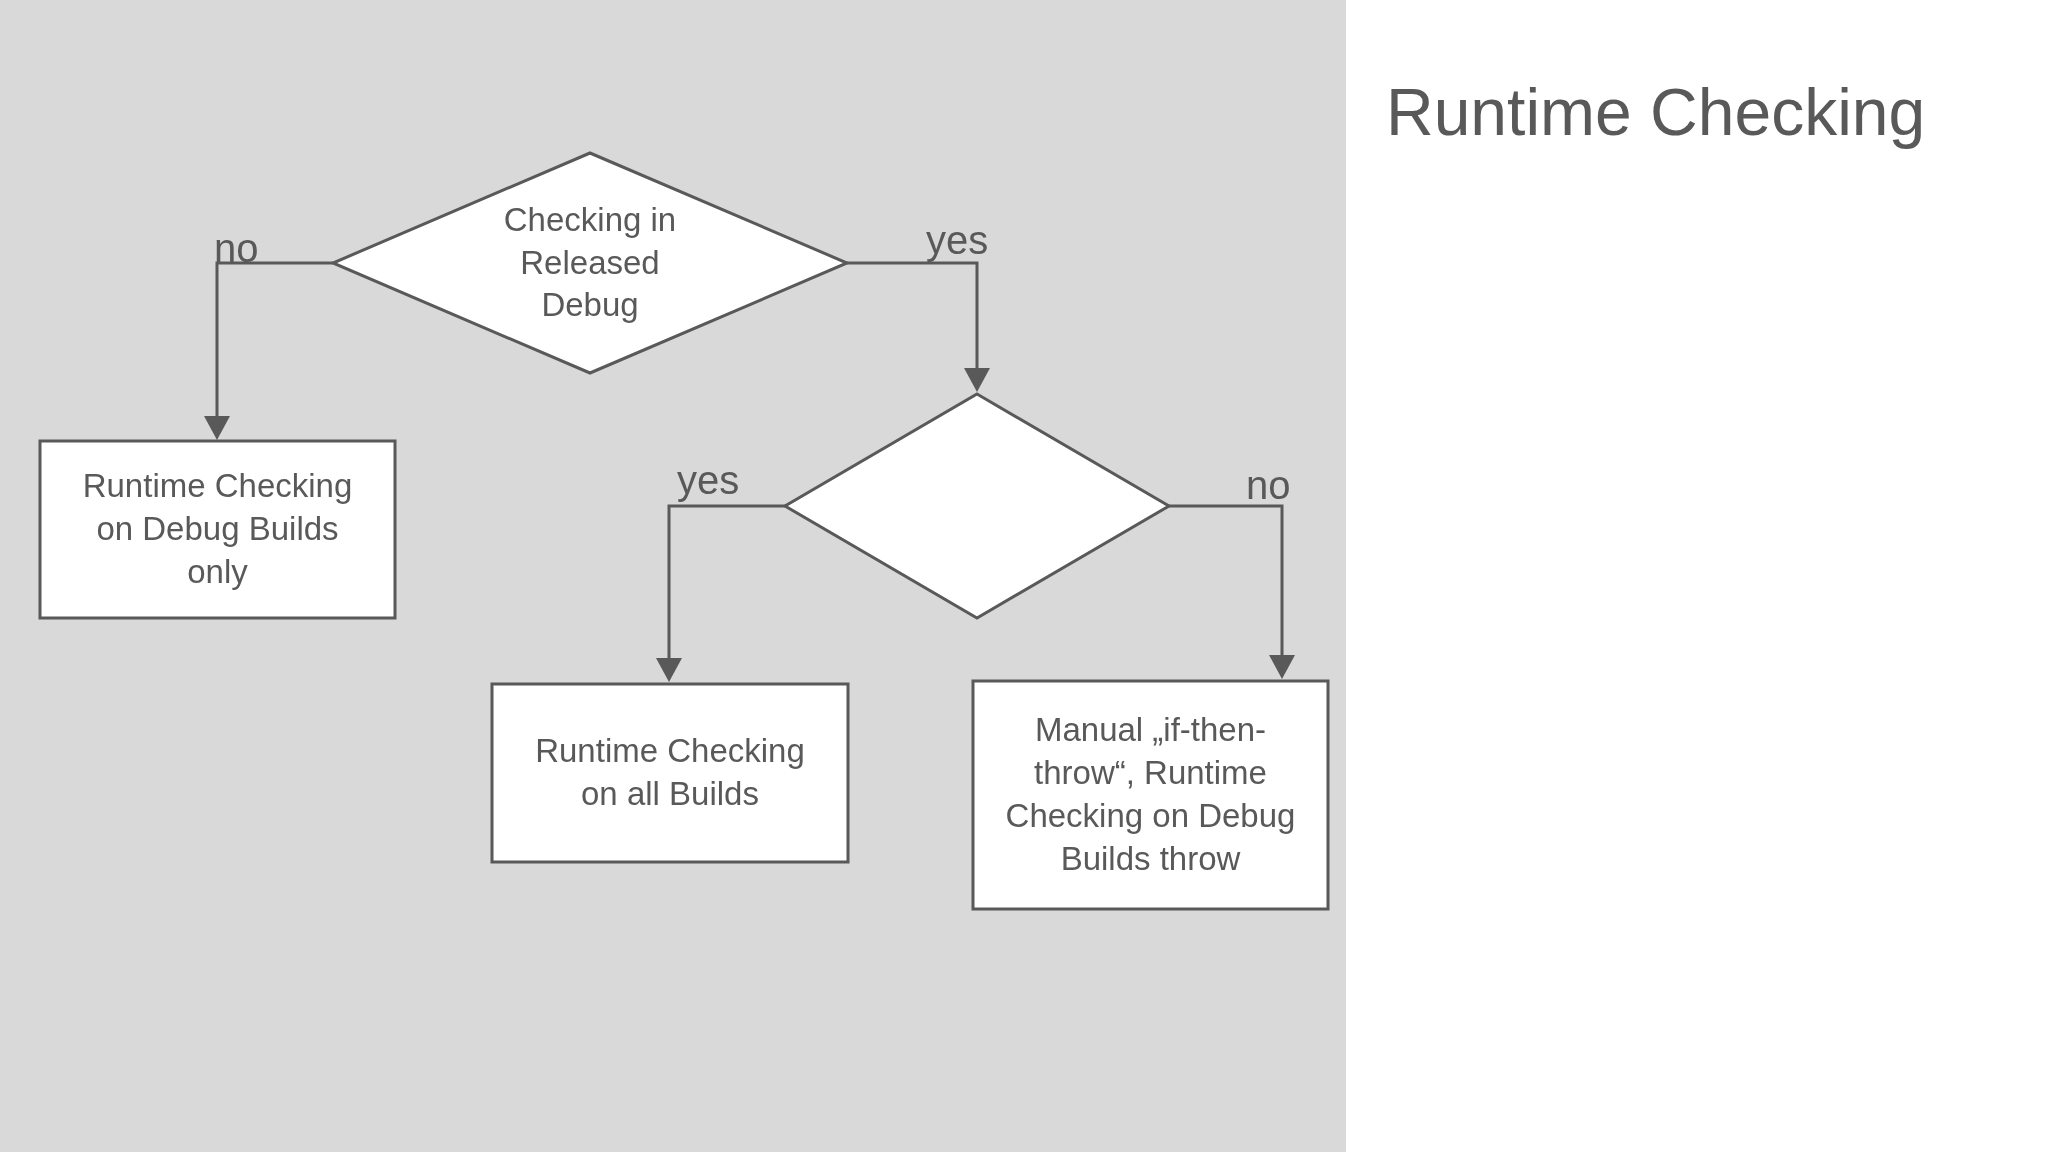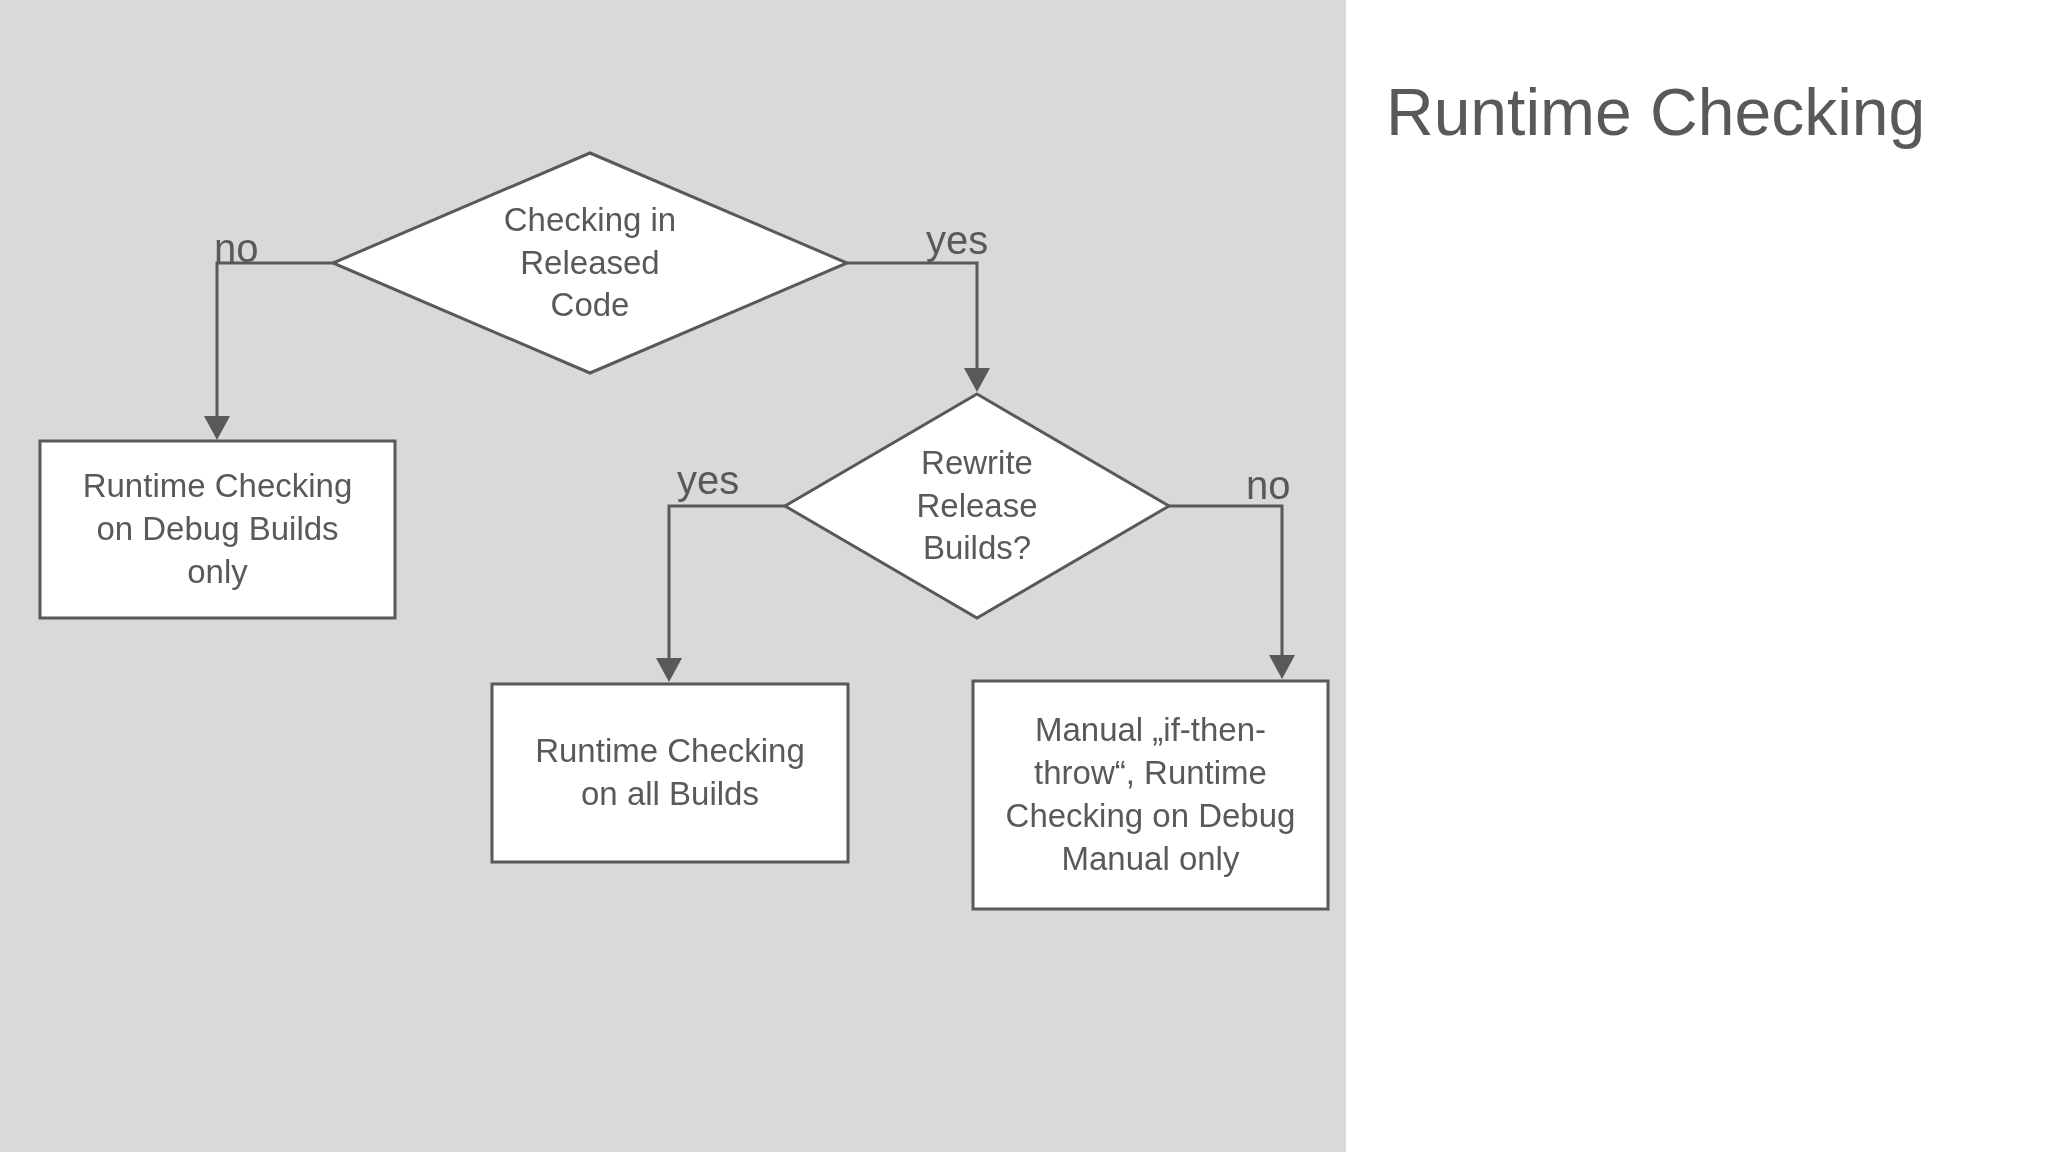--- a/index.html
+++ b/index.html
@@ -66,37 +66,34 @@
 
       <polygon class="shape" points="590,153 847,263 590,373 333,263"></polygon>
       <polygon class="shape" points="977,394 1169,506 977,618 785,506"></polygon>
       <rect class="shape" x="40" y="441" width="355" height="177"></rect>
       <rect class="shape" x="492" y="684" width="356" height="178"></rect>
       <rect class="shape" x="973" y="681" width="355" height="228"></rect>
     </svg>
 
     <div class="node" style="left:390px;top:153px;width:400px;height:220px;">Checking in
 Released
-Code</div>
+Debug</div>
 
     <div class="node" style="left:40px;top:441px;width:355px;height:177px;">Runtime Checking
 on Debug Builds
 only</div>
 
-    <div class="node" style="left:777px;top:396px;width:400px;height:220px;">Rewrite
-Release
-Builds?</div>
 
     <div class="node" style="left:492px;top:684px;width:356px;height:178px;">Runtime Checking
 on all Builds</div>
 
     <div class="node" style="left:973px;top:681px;width:355px;height:228px;">Manual „if-then-
 throw“, Runtime
 Checking on Debug
-Manual only</div>
+Builds throw</div>
 
     <div class="edge-label" style="left:214px;top:228px;">no</div>
 
     <div class="edge-label" style="left:926px;top:220px;">yes</div>
 
     <div class="edge-label" style="left:677px;top:460px;">yes</div>
 
     <div class="edge-label" style="left:1246px;top:465px;">no</div>
 
   </div>

